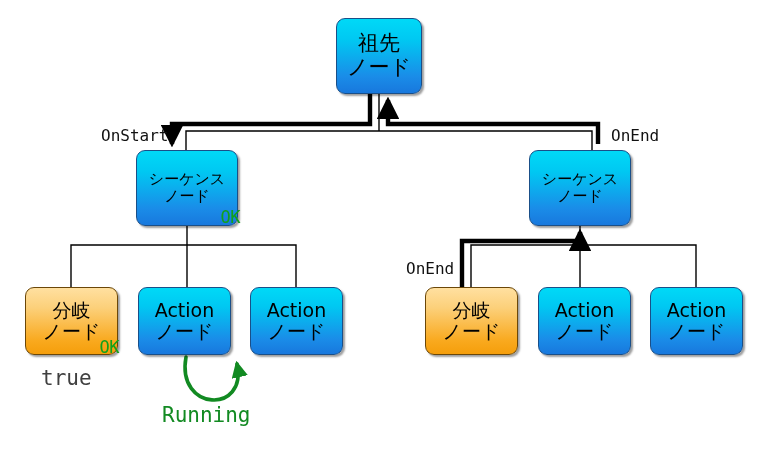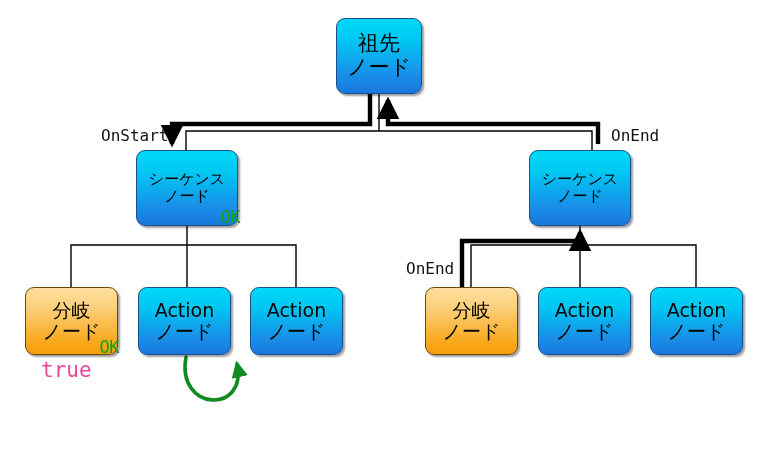--- a/index.html
+++ b/index.html
@@ -66,21 +66,21 @@
     white-space: nowrap;
     letter-spacing: 0px;
   }
   .status-label {
     position: absolute;
     font-family: "DejaVu Sans Mono", monospace;
     font-size: 21px;
     white-space: nowrap;
     line-height: 1;
   }
-  .status-true { color: #ec4899; }
+  .status-true { color: #404040; margin-top: 8px; }
   .status-running { color: #128a22; }
 </style>
 </head>
 <body>
 
 <div id="canvas">
 
   <svg class="layer" viewBox="0 0 768 449" xmlns="http://www.w3.org/2000/svg">
     <defs>
       <marker id="arrowThick" viewBox="0 0 10 10" refX="8.5" refY="5" markerWidth="5.2" markerHeight="5.2" orient="auto-start-reverse">
@@ -160,14 +160,15 @@
   <div class="node blue" style="left:650px; top:287px; width:93px; height:68px; font-size:19px;">
     <span class="line">Action</span>
     <span class="line">ノード</span>
   </div>
 
   <span class="edge-label" style="left:101px; top:126px;">OnStart</span>
   <span class="edge-label" style="left:611px; top:126px;">OnEnd</span>
   <span class="edge-label" style="left:406px; top:259px;">OnEnd</span>
 
   <span class="status-label status-true" style="left:41px; top:360px;">true</span>
+  <span class="status-label status-running" style="left:162px; top:405px;">Running</span>
 
 </div>
 
 </body></html>

